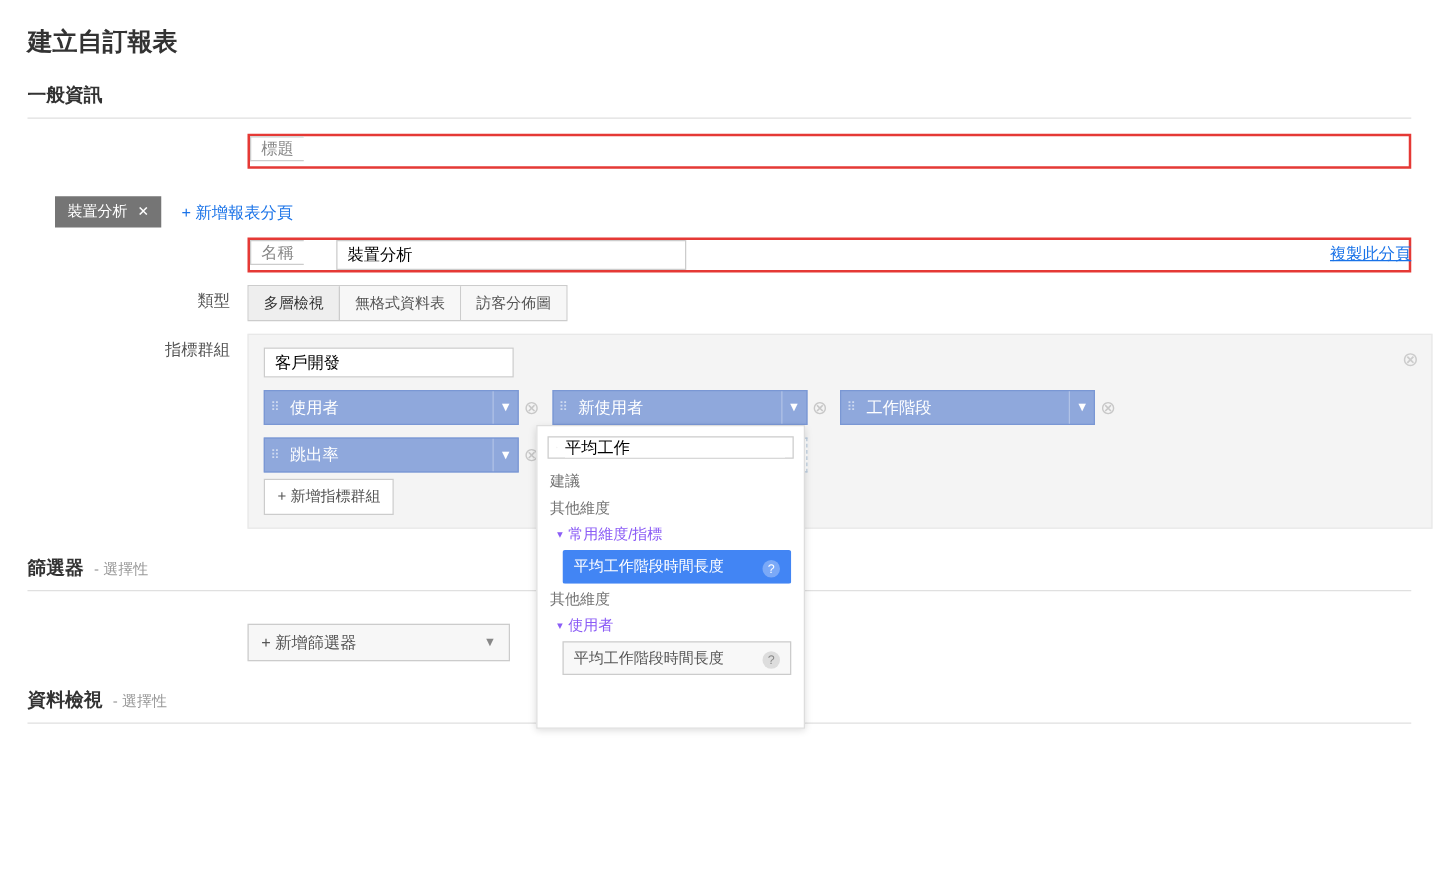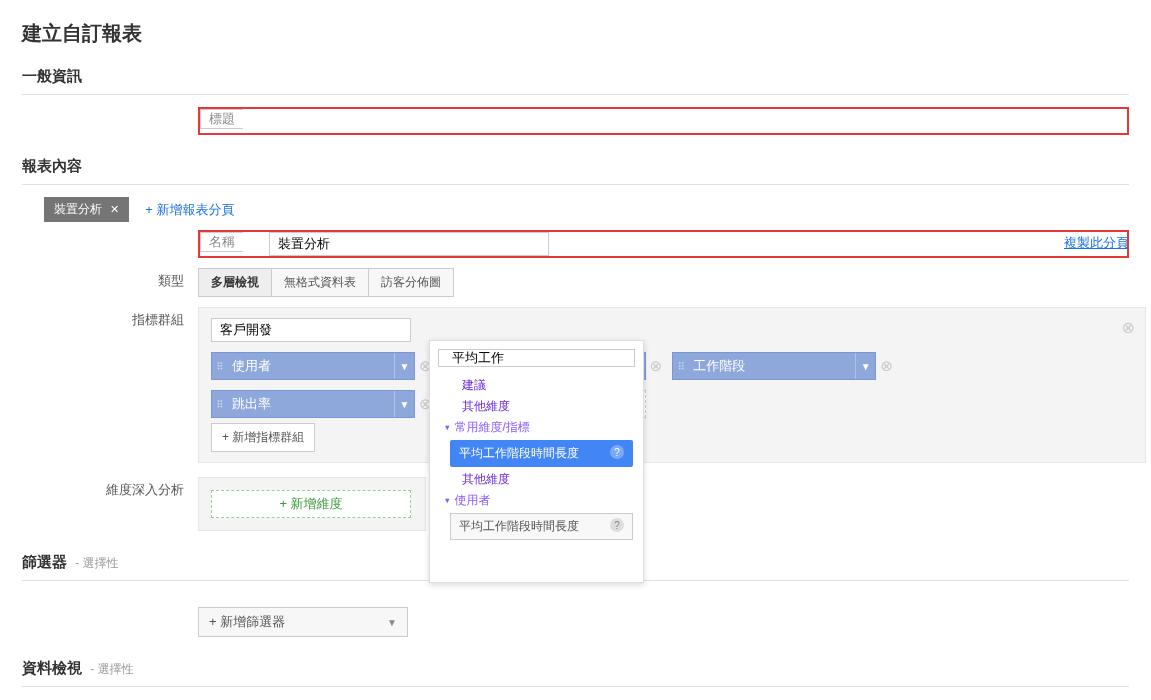--- a/index.html
+++ b/index.html
@@ -16,21 +16,21 @@
 .title-wrap .prefix { border: 1px solid #ccc; border-right: none; padding: 0 8px; display: flex; align-items: center; color: #888; background: #fff; }
 .title-wrap input { border: 1px solid #ccc; height: 100%; width: 280px; padding: 0 8px; font-size: 13px; }
 .tabs-row { display: flex; align-items: center; gap: 16px; margin-left: 22px; margin-bottom: 8px; }
 .tab-active { background: #757575; color: #fff; padding: 4px 10px; font-size: 12px; display: flex; align-items: center; gap: 8px; }
 .tab-active .x { font-size: 11px; cursor: pointer; }
 .add-tab-link { color: #1a73e8; font-size: 13px; cursor: pointer; text-align: center; }
 .duplicate-link { position: absolute; right: 0; top: 4px; color: #1a73e8; font-size: 13px; cursor: pointer; text-decoration: underline; }
 .type-group { display: flex; border: 1px solid #ccc; width: fit-content; }
 .type-btn { padding: 5px 12px; font-size: 12px; background: #f7f7f7; border-right: 1px solid #ccc; cursor: pointer; color: #555; }
 .type-btn:last-child { border-right: none; }
-.type-btn.active { background: #eee; font-weight: bold; color: #333; }
+.type-btn.active { background: #eee; font-weight: normal; color: #333; }
 .metric-panel { background: #f4f4f4; border: 1px solid #e8e8e8; padding: 10px 12px; position: relative; width: 948px; }
 .metric-panel .close-panel { position: absolute; right: 10px; top: 10px; color: #ccc; font-size: 16px; cursor: pointer; }
 .group-name-input { border: 1px solid #ccc; height: 24px; width: 200px; padding: 0 8px; font-size: 13px; }
 .chips-row { display: flex; flex-wrap: wrap; gap: 6px; margin-top: 10px; align-items: center; }
 .chip { display: flex; align-items: center; background: #8fa8dc; color: #fff; border: 1px solid #7a97d4; height: 28px; width: 204px; font-size: 13px; }
 .chip .grip { width: 14px; display: flex; align-items: center; justify-content: center; color: #cfdaf0; font-size: 10px; letter-spacing: -2px; }
 .chip .chip-label { flex: 1; padding: 0 6px; }
 .chip .chip-arrow { width: 20px; text-align: center; font-size: 10px; border-left: 1px solid rgba(255,255,255,0.3); height: 100%; display: flex; align-items: center; justify-content: center; }
 .chip-remove { color: #c8c8c8; font-size: 15px; margin-left: 4px; margin-right: 4px; cursor: pointer; }
 .chip-group { display: flex; align-items: center; }
@@ -39,24 +39,24 @@
 .dim-panel { background: #f4f4f4; border: 1px solid #e8e8e8; padding: 12px; width: 228px; }
 .add-dim-chip { border: 1px dashed #9c9; background: #fff; color: #3a9b3a; height: 28px; width: 200px; display: flex; align-items: center; justify-content: center; font-size: 13px; cursor: pointer; }
 .filter-select { border: 1px solid #ccc; background: #f7f7f7; height: 30px; width: 210px; display: flex; align-items: center; padding: 0 10px; font-size: 13px; color: #555; cursor: pointer; justify-content: space-between; margin-top: 14px; }
 .filter-select .arrow { font-size: 10px; color: #888; }
 
 .dropdown-popup { position: absolute; left: 429px; top: 340px; width: 215px; background: #fff; border: 1px solid #ddd; box-shadow: 0 2px 6px rgba(0,0,0,0.15); z-index: 10; }
 .dropdown-popup .search-wrap { padding: 8px; }
 .dropdown-popup .search-box { display: flex; align-items: center; border: 1px solid #ccc; height: 18px; padding: 0 6px; gap: 6px; background:#fff; }
 .dropdown-popup .search-box svg { width: 12px; height: 12px; }
 .dropdown-popup .search-box input { border: none; outline: none; font-size: 13px; flex: 1; }
-.dropdown-popup .section-label { color: #6d28d9; font-size: 12px; padding: 2px 10px; margin-left: 22px; }
+.dropdown-popup .section-label { color: #737373; font-size: 12px; padding: 2px 10px; }
 .dropdown-popup .cat-label { color: #8b5cf6; font-size: 12px; padding: 2px 10px 2px 16px; cursor: pointer; }
 .dropdown-popup .cat-label::before { content: "▸"; display: inline-block; transform: rotate(90deg); margin-right: 4px; font-size: 9px; }
-.dropdown-popup .item { margin: 2px 10px 2px 20px; padding: 4px 8px; font-size: 12px; border: 1px solid transparent; display: flex; align-items: flex-start; justify-content: space-between; cursor: pointer; }
+.dropdown-popup .item { margin: 2px 10px 2px 20px; padding: 4px 8px; font-size: 12px; border: 1px solid transparent; display: flex; align-items: flex-end; justify-content: space-between; cursor: pointer; }
 .dropdown-popup .item.selected { background: #4285f4; color: #fff; border-radius: 2px; }
 .dropdown-popup .item.outlined { border: 1px solid #ccc; color: #555; background:#f8f8f8; }
 .dropdown-popup .item .q { width: 14px; height: 14px; border-radius: 50%; display: flex; align-items: center; justify-content: center; font-size: 10px; }
 .dropdown-popup .item.selected .q { background: rgba(255,255,255,0.3); color: #fff; }
 .dropdown-popup .item.outlined .q { background: #ddd; color: #888; }
 .dropdown-popup .footer { border-top: 1px solid #eee; padding: 6px 10px; display: flex; align-items: center; gap: 6px; font-size: 12px; color: #555; }
 .red-annot { position: absolute; border: 2px solid #e53935; pointer-events: none; }
 .red-arrow { position: absolute; pointer-events: none; }
 .section { margin-bottom: 22px; }
 </style>
@@ -72,21 +72,20 @@
       <div class="row-label"></div>
       <div class="row-content">
         <div class="title-wrap red-box">
           <div class="prefix">標題</div>
         </div>
       </div>
     </div>
   </div>
 
   <div class="section">
-    <div class="section-header">報表內容</div>
 
     <div class="tabs-row">
       <div class="tab-active">
         <span>裝置分析</span>
         <span class="x">✕</span>
       </div>
       <span class="add-tab-link">+ 新增報表分頁</span>
     </div>
 
     <div class="row">
@@ -155,28 +154,20 @@
               <span class="chip-remove">⊗</span>
             </div>
             <div class="add-metric-chip">+ 新增指標</div>
           </div>
 
           <div class="add-group-btn">+ 新增指標群組</div>
         </div>
       </div>
     </div>
 
-    <div class="row" style="margin-top:14px;">
-      <div class="row-label">維度深入分析</div>
-      <div class="row-content">
-        <div class="dim-panel">
-          <div class="add-dim-chip">+ 新增維度</div>
-        </div>
-      </div>
-    </div>
   </div>
 
   <div class="section">
     <div class="section-header">
       <span>篩選器</span>
       <span class="optional">- 選擇性</span>
     </div>
     <div class="row">
       <div class="row-label"></div>
       <div class="row-content">

